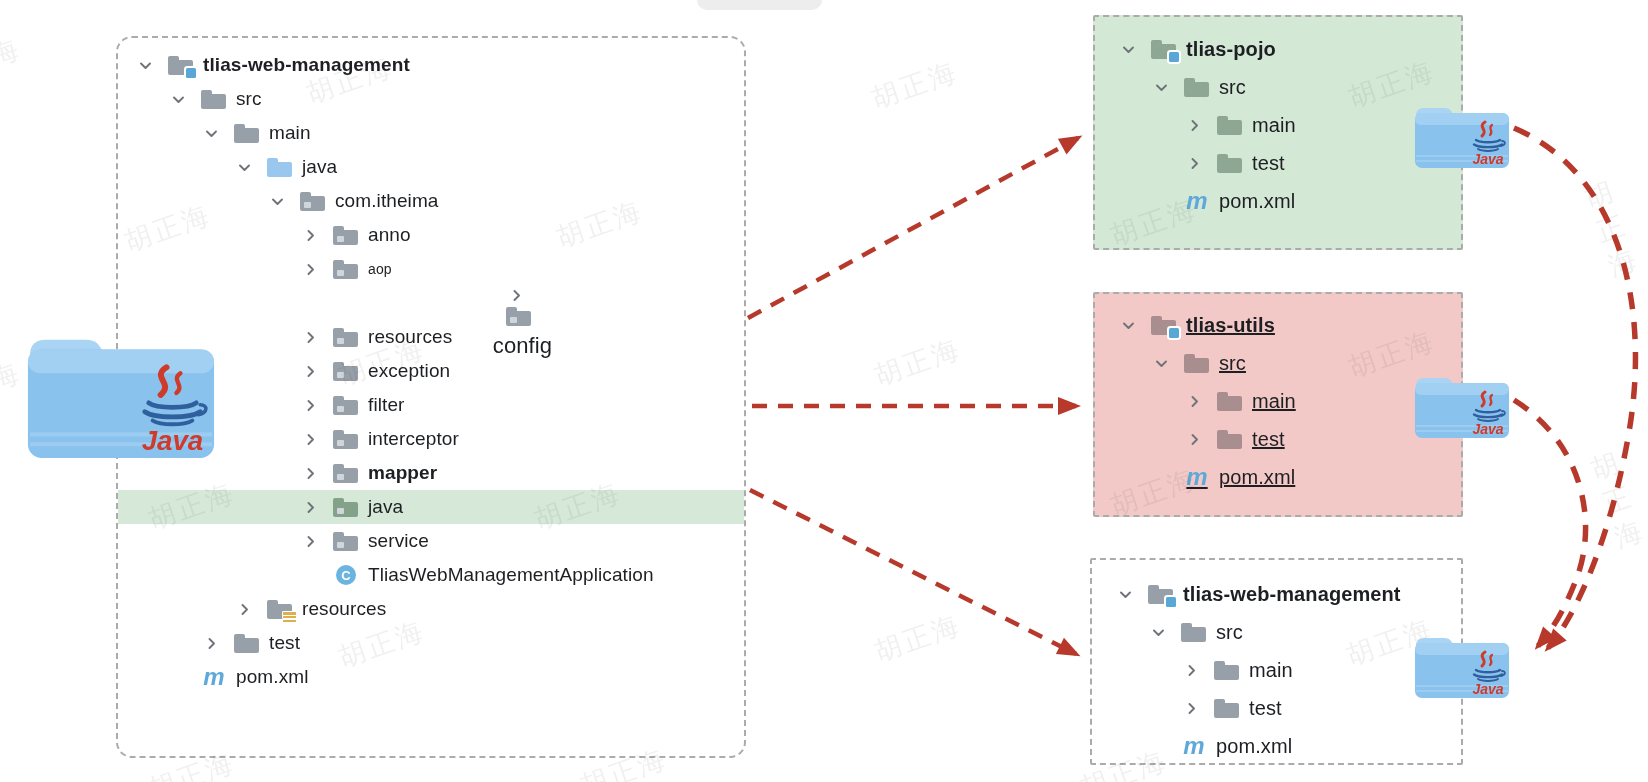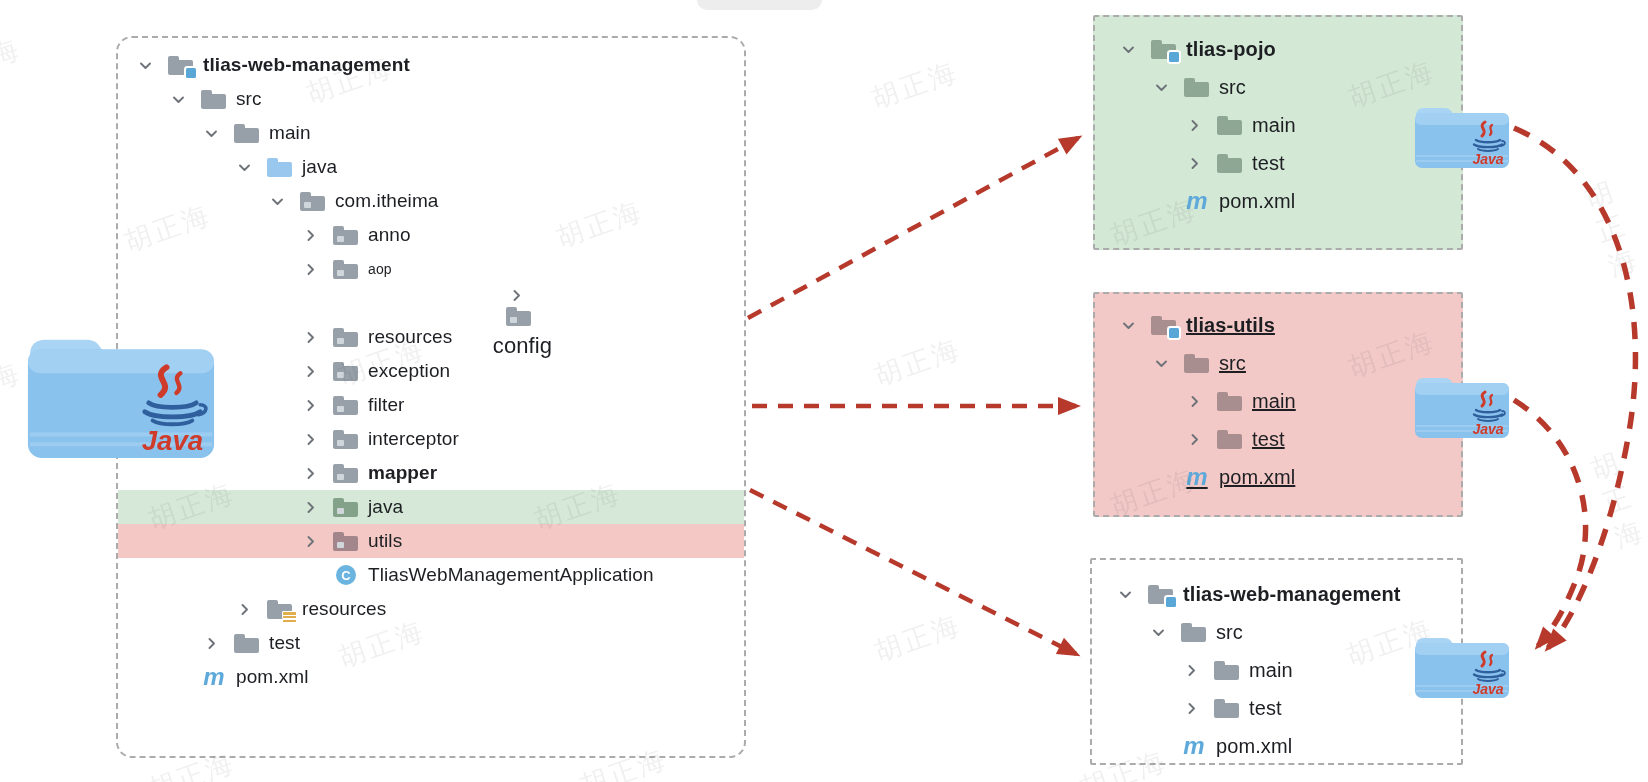--- a/index.html
+++ b/index.html
@@ -214,32 +214,32 @@
             <polyline points="5.5,3 10,7.5 5.5,12" fill="none" stroke="#6e7379" stroke-width="1.9" stroke-linecap="round" stroke-linejoin="round"></polyline>
           </svg>
         </span>
         <span class="tree-ic">
           <span class="fold-tab" style="background:#83a289"></span>
           <span class="fold-body" style="background:#83a289"></span>
           <span class="pkg-dot"></span>
         </span>
         <span class="lbl">java</span>
       </div>
-      <div class="row hl-red" style="height: 34px; padding-left: 183px; font-size: 19px;">
-        <span class="chev">
-          <svg width="15" height="15" viewBox="0 0 15 15">
-            <polyline points="5.5,3 10,7.5 5.5,12" fill="none" stroke="#6e7379" stroke-width="1.9" stroke-linecap="round" stroke-linejoin="round"></polyline>
-          </svg>
-        </span>
-        <span class="tree-ic">
-          <span class="fold-tab" style="background:#a3868b"></span>
-          <span class="fold-body" style="background:#a3868b"></span>
-          <span class="pkg-dot"></span>
-        </span>
-        <span class="lbl">utils</span>
+      <div class="row" style="height: 34px; padding-left: 183px; font-size: 19px;">
+        <span class="chev">
+          <svg width="15" height="15" viewBox="0 0 15 15">
+            <polyline points="5.5,3 10,7.5 5.5,12" fill="none" stroke="#6e7379" stroke-width="1.9" stroke-linecap="round" stroke-linejoin="round"></polyline>
+          </svg>
+        </span>
+        <span class="tree-ic">
+          <span class="fold-tab" style="background:#97a0a8"></span>
+          <span class="fold-body" style="background:#97a0a8"></span>
+          <span class="pkg-dot"></span>
+        </span>
+        <span class="lbl">service</span>
       </div>
       <div class="row" style="height: 34px; padding-left: 183px; font-size: 19px;">
         <span class="chev"></span>
         <span class="tree-ic">
           <span class="class-badge">C</span>
         </span>
         <span class="lbl">TliasWebManagementApplication</span>
       </div>
       <div class="row" style="height: 34px; padding-left: 117px; font-size: 19px;">
         <span class="chev">

